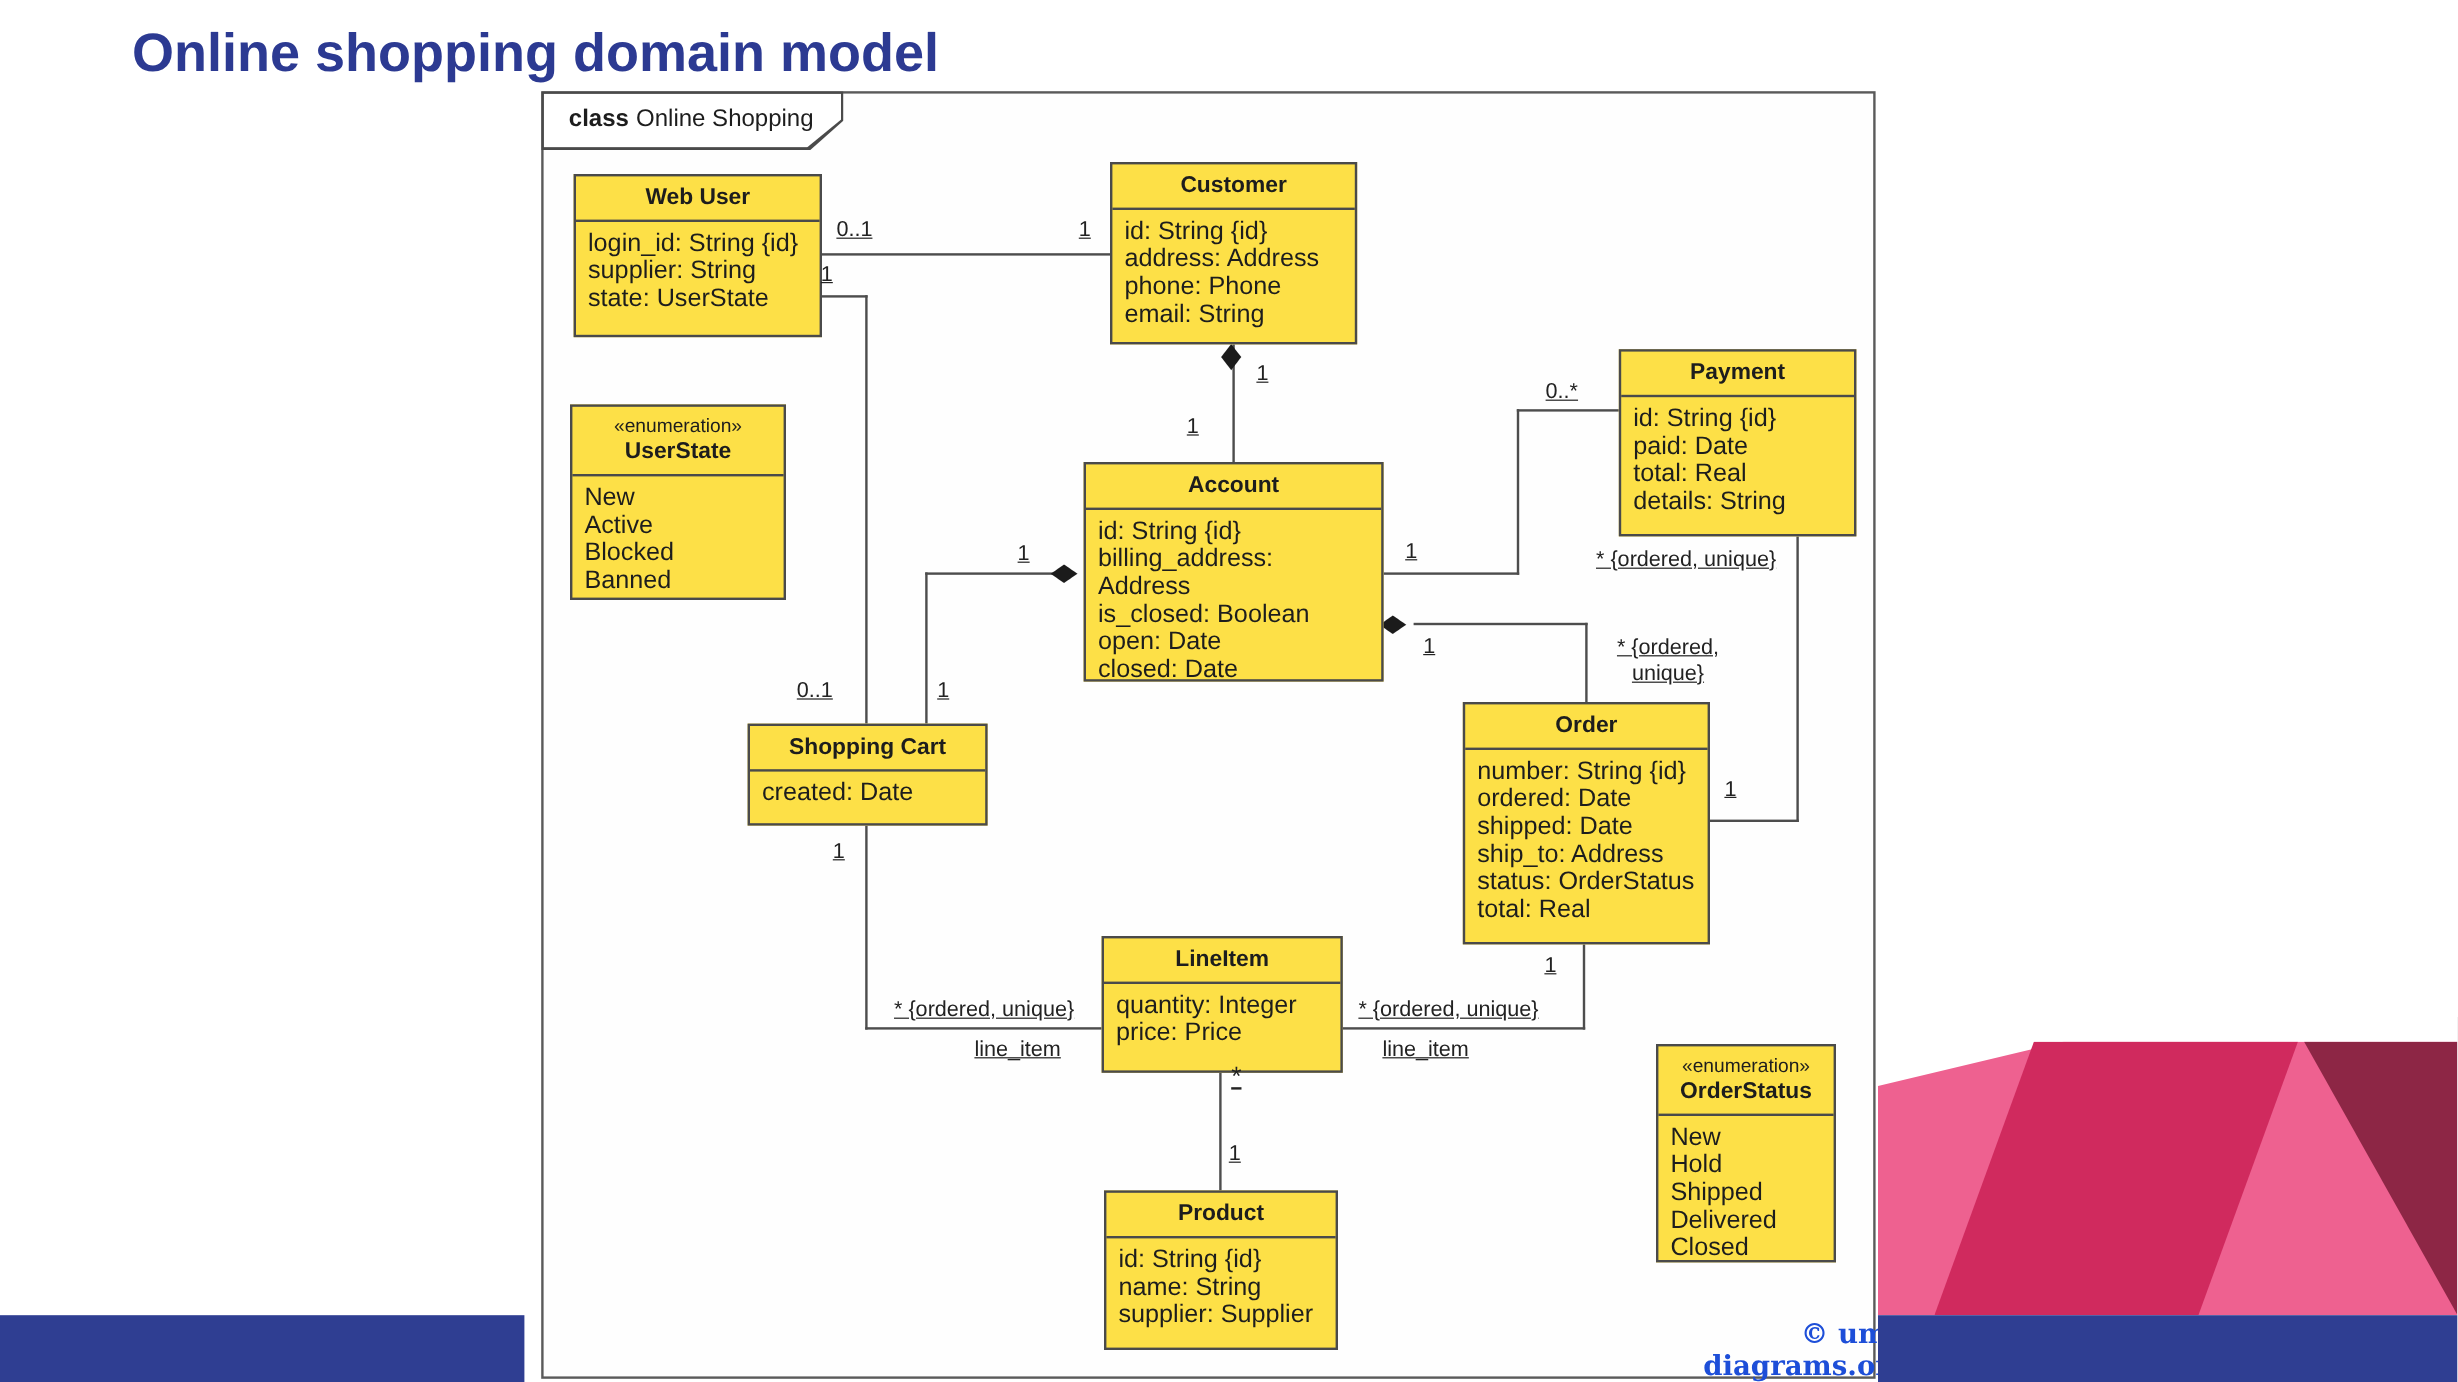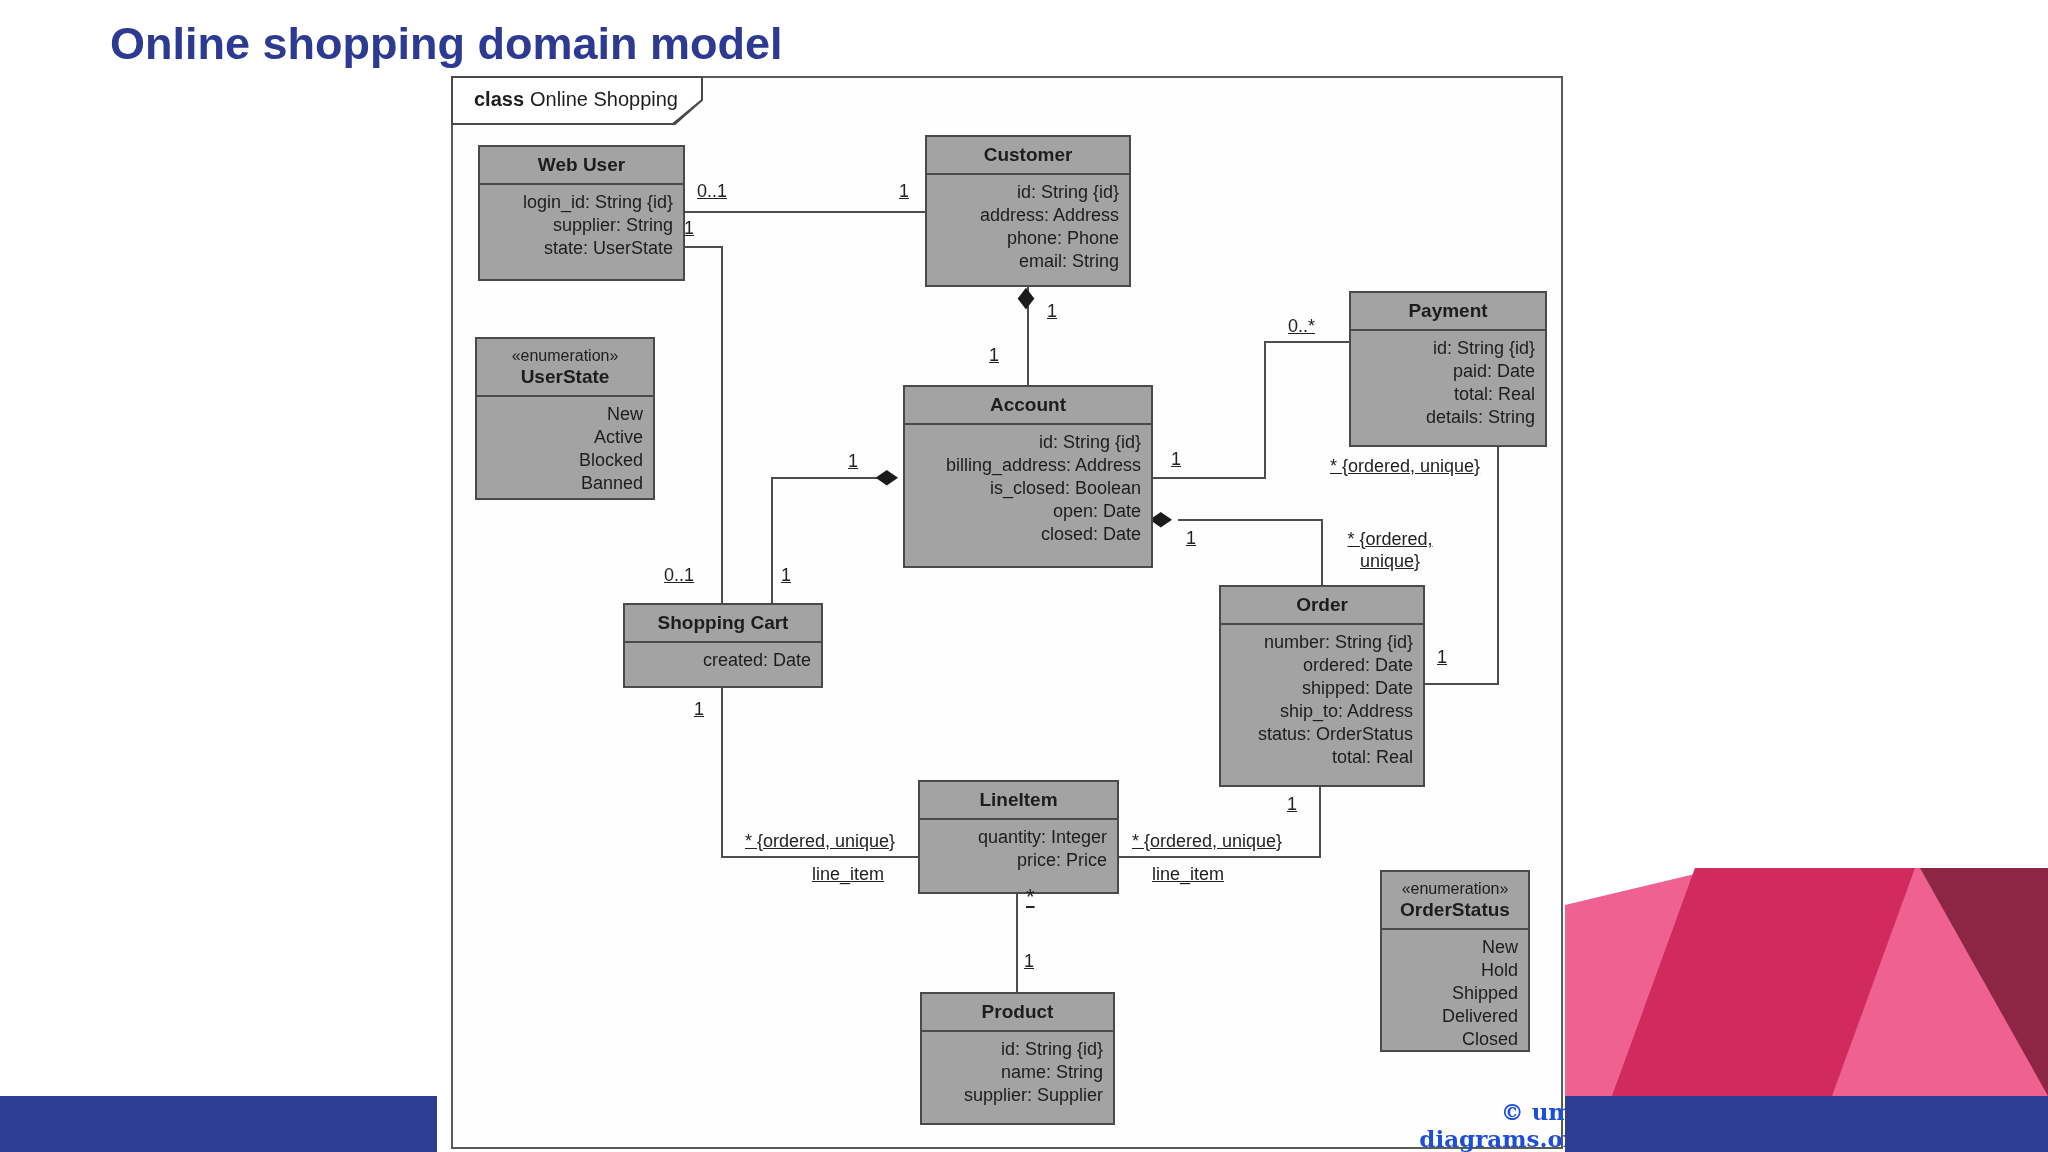--- a/index.html
+++ b/index.html
@@ -14,26 +14,26 @@
   .frame{position:absolute;left:451px;top:76px;width:1112px;height:1073px;
          border:2px solid #5a5a5a;background:#fefefe;box-sizing:border-box;}
   .frame-tab{position:absolute;left:451px;top:76px;width:252px;height:49px;background:#4a4a4a;
              clip-path:polygon(0 0,100% 0,100% 50%,89% 100%,0 100%);}
   .frame-tab-fill{position:absolute;left:453px;top:78px;width:248px;height:45px;background:#fff;
              clip-path:polygon(0 0,100% 0,100% 48%,88.5% 100%,0 100%);}
   .frame-tab-label{position:absolute;left:474px;top:88px;font-size:20px;color:#1d1d1d;}
   .frame-tab-label b{font-weight:bold;margin-right:6px;}
 
   
-  .uml-class{position:absolute;background:#a3a3a3;border:2px solid #4a4a4a;box-sizing:border-box;
+  .uml-class{position:absolute;background:#fde047;border:2px solid #4a4a4a;box-sizing:border-box;
              display:flex;flex-direction:column;color:#1d1d1d;}
   .uml-head{padding:7px 4px;text-align:center;font-size:19px;font-weight:bold;
             border-bottom:2px solid #4a4a4a;line-height:22px;}
   .uml-stereo{display:block;font-weight:normal;font-size:16px;line-height:20px;}
-  .uml-attrs{flex:1;padding:6px 10px;font-size:18px;line-height:23px;text-align:right;}
+  .uml-attrs{flex:1;padding:6px 10px;font-size:21px;line-height:23px;text-align:left;}
 
   #box-web-user{left:478px;top:145px;width:207px;height:136px;}
   #box-customer{left:925px;top:135px;width:206px;height:152px;}
   #box-user-state{left:475px;top:337px;width:180px;height:163px;}
   #box-account{left:903px;top:385px;width:250px;height:183px;}
   #box-payment{left:1349px;top:291px;width:198px;height:156px;}
   #box-shopping-cart{left:623px;top:603px;width:200px;height:85px;}
   #box-order{left:1219px;top:585px;width:206px;height:202px;}
   #box-line-item{left:918px;top:780px;width:201px;height:114px;}
   #box-product{left:920px;top:992px;width:195px;height:133px;}

